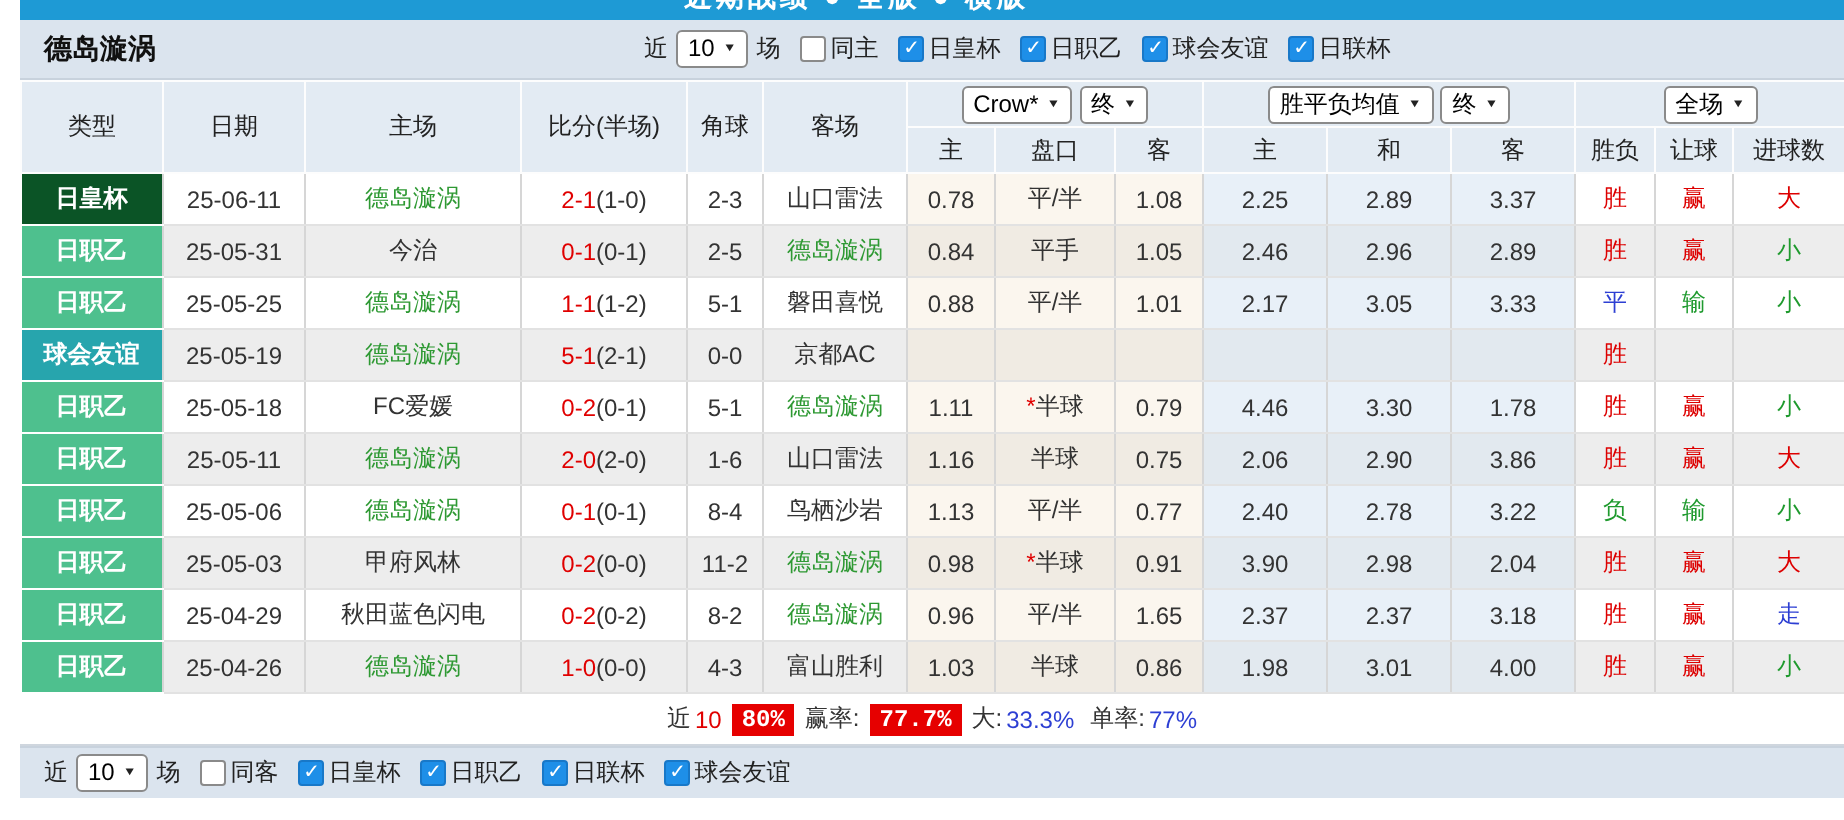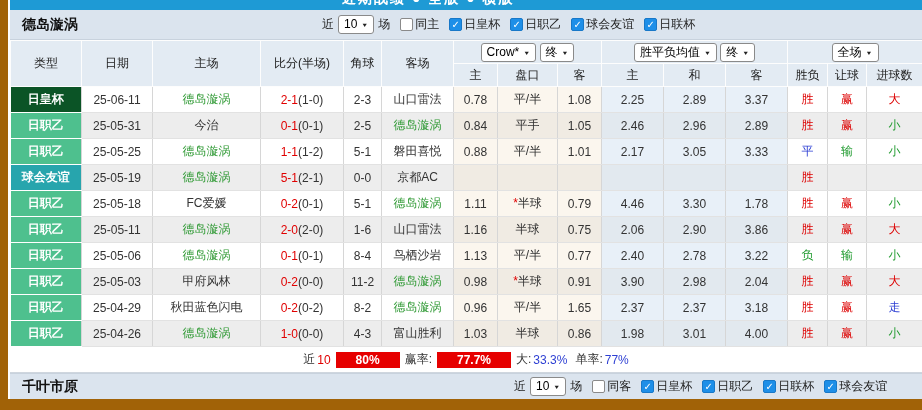--- a/index.html
+++ b/index.html
@@ -1,17 +1,17 @@
 <!DOCTYPE html>
 <html><head>
 <meta charset="utf-8">
 <style>
   * { margin:0; padding:0; box-sizing:border-box; }
   body { font-family:"Liberation Sans","DejaVu Sans",sans-serif; background:#e9eef3; }
-  .viewport { position:relative; width:922px; height:410px; overflow:hidden; background:#a16207; }
+  .viewport { position:relative; width:922px; height:410px; overflow:hidden; background:#ffffff; }
   .page { margin-left:10px; width:912px; box-shadow:-2px 0 0 #ffffff; background:#fff; }
 
   
   .topbar { height:10px; background:#1e9ad5; position:relative; overflow:hidden; }
   .topbar span { position:absolute; left:332px; top:-10px; color:#fff; font-weight:bold; font-size:14px; letter-spacing:2px; white-space:nowrap; }
 
   
   .strip { height:30px; background:#dbe4ee; display:flex; align-items:center; padding:0 0 0 12px; border-bottom:1px solid #c8d2dd; }
   .strip.footer { height:26px; border-top:1px solid #c8d2dd; border-bottom:none; }
   .team-title { font-size:14px; font-weight:bold; color:#111; }
@@ -41,21 +41,21 @@
   tr.datarow td.avg { background:#e8f0f8; }
   tr.datarow.even td.avg { background:#e2e9ef; }
   td.typebadge { color:#fff; font-weight:bold; }
   .tgreen { color:#2e9933; }
   .ft { color:#e00000; }
   .ht { color:#333; }
   .star { color:#e00000; }
 
   
   .summary { height:26px; background:#fff; display:flex; align-items:center; justify-content:center; font-size:12px; color:#333; gap:2px; border-bottom:1px solid #cfd6de; }
-  .redbox { background:#e60000; color:#fff; font-weight:bold; padding:1px 20px; margin:0 3px; }
+  .redbox { background:#e60000; color:#fff; font-weight:bold; padding:1px 5px; margin:0 3px;font-family:Liberation Mono, monospace; }
   .blueval { color:#2d3fd3; }
   .redval { color:#e00000; }
 </style>
 </head>
 <body>
 
 <div class="viewport">
   <div class="page">
 
     <div class="topbar">
@@ -341,23 +341,20 @@
       <span>赢率:</span>
       <span class="redbox">77.7%</span>
       <span>大:</span>
         <span class="blueval">33.3%</span>
       <span style="width:4px"></span>
       <span>单率:</span>
         <span class="blueval">77%</span>
     </div>
 
     <div class="strip footer">
-      <div class="title-box">
-        <span class="team-title">千叶市原</span>
-      </div>
       <div class="controls" id="footer-controls">
           <span>近</span>
           <span class="sel">
             <span>10</span>
             <span class="arr">▼</span>
           </span>
           <span>场</span>
           <span class="chk">
             <span class="box off"></span>
             <span>同客</span>

